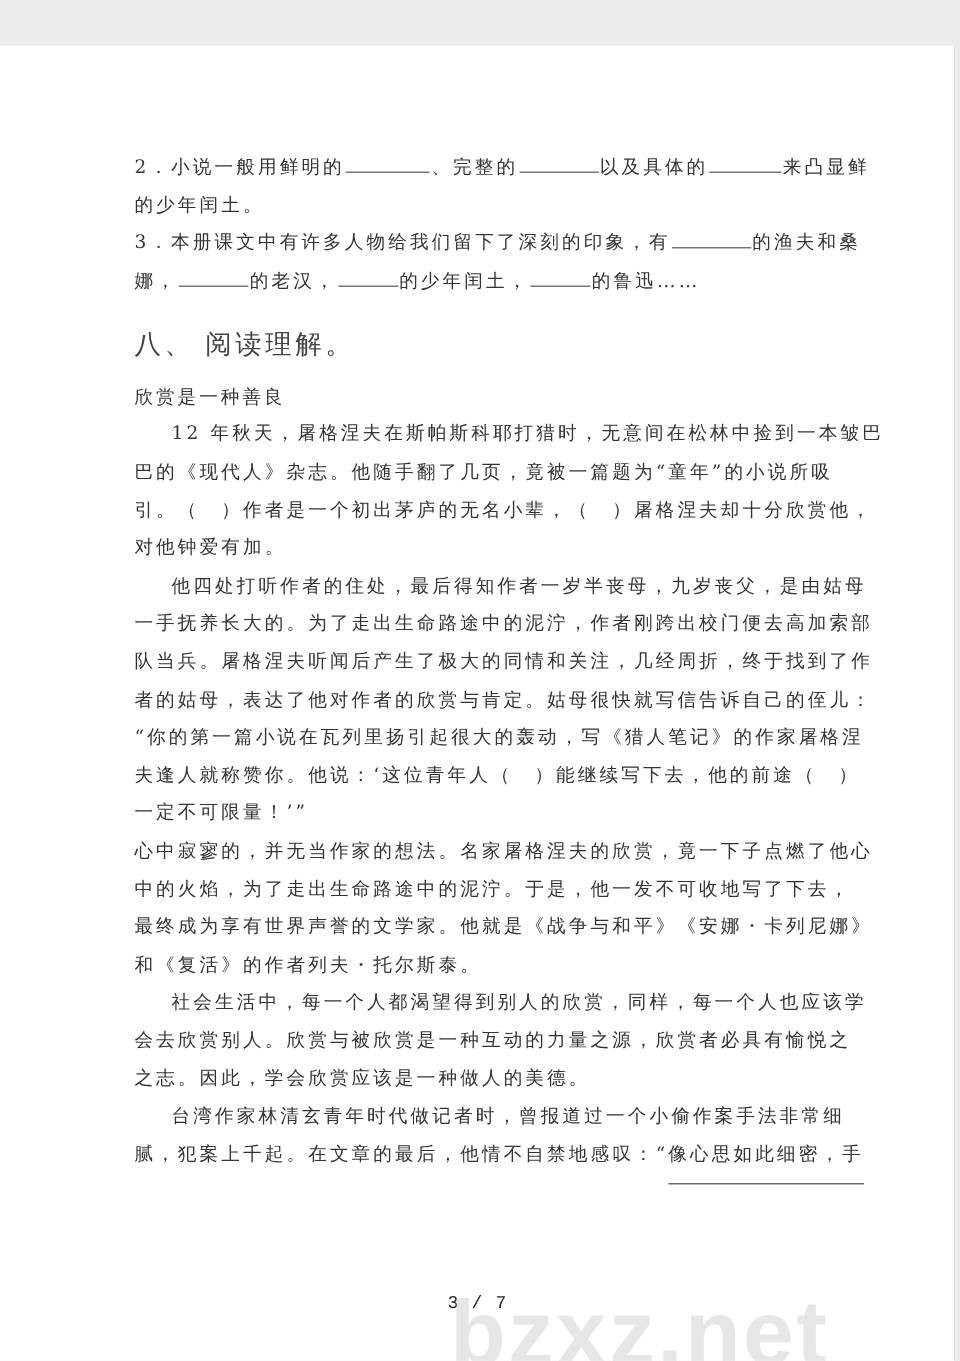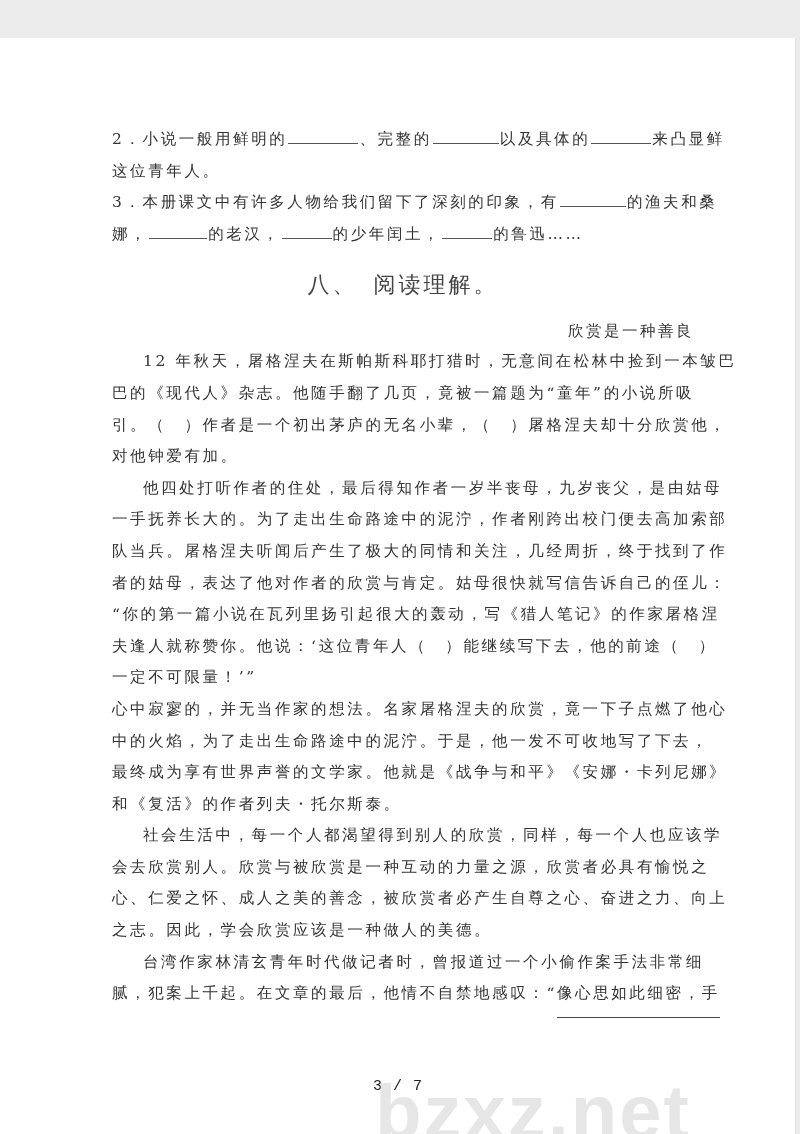--- a/index.html
+++ b/index.html
@@ -40,32 +40,31 @@
     color: #333;
   }
   .blank {
     display: inline-block;
     border-bottom: 1px solid #555;
     height: 14px;
     vertical-align: baseline;
     margin: 0 1px;
   }
   .section-heading {
-    font-family: Liberation Mono, monospace;
+    font-family: Liberation Sans, sans-serif;
     font-size: 22px;
     letter-spacing: 3px;
     color: #444;
     margin-top: 14px;
     height: 46px;
     line-height: 46px;
     font-weight: normal;
-    text-align: center;
   }
   .article-title {
-    text-align: right;
+    text-align: left;
     font-size: 15.5px;
     letter-spacing: 2.5px;
     color: #333;
     margin-top: 6px;
     height: 30px;
     line-height: 30px;
   }
   .para .line.first {
     padding-left: 31px;
   }
@@ -100,21 +99,21 @@
 <body>
 
 <div class="page">
   <div class="content">
 
     <div>
       <div class="line">
         <span>2．小说一般用鲜明的</span><span class="blank" style="width:70px"></span><span>、完整的</span><span class="blank" style="width:66px"></span><span>以及具体的</span><span class="blank" style="width:60px"></span><span>来凸显鲜</span>
       </div>
       <div class="line">
-        <span>这位青年人。</span>
+        <span>的少年闰土。</span>
       </div>
     </div>
 
     <div>
       <div class="line">
         <span>3．本册课文中有许多人物给我们留下了深刻的印象，有</span><span class="blank" style="width:66px"></span><span>的渔夫和桑</span>
       </div>
       <div class="line">
         <span>娜，</span><span class="blank" style="width:58px"></span><span>的老汉，</span><span class="blank" style="width:50px"></span><span>的少年闰土，</span><span class="blank" style="width:50px"></span><span>的鲁迅……</span>
       </div>
@@ -144,21 +143,20 @@
     <div class="para">
       <div class="line">心中寂寥的，并无当作家的想法。名家屠格涅夫的欣赏，竟一下子点燃了他心</div>
       <div class="line">中的火焰，为了走出生命路途中的泥泞。于是，他一发不可收地写了下去，</div>
       <div class="line">最终成为享有世界声誉的文学家。他就是《战争与和平》《安娜・卡列尼娜》</div>
       <div class="line">和《复活》的作者列夫・托尔斯泰。</div>
     </div>
 
     <div class="para">
       <div class="line first">社会生活中，每一个人都渴望得到别人的欣赏，同样，每一个人也应该学</div>
       <div class="line">会去欣赏别人。欣赏与被欣赏是一种互动的力量之源，欣赏者必具有愉悦之</div>
-      <div class="line">心、仁爱之怀、成人之美的善念，被欣赏者必产生自尊之心、奋进之力、向上</div>
       <div class="line">之志。因此，学会欣赏应该是一种做人的美德。</div>
     </div>
 
     <div class="para">
       <div class="line first">台湾作家林清玄青年时代做记者时，曾报道过一个小偷作案手法非常细</div>
       <div class="line"><span>腻，犯案上千起。在文章的最后，他情不自禁地感叹：“</span><span class="underline">像心思如此细密，手</span></div>
     </div>
 
   </div>
 

